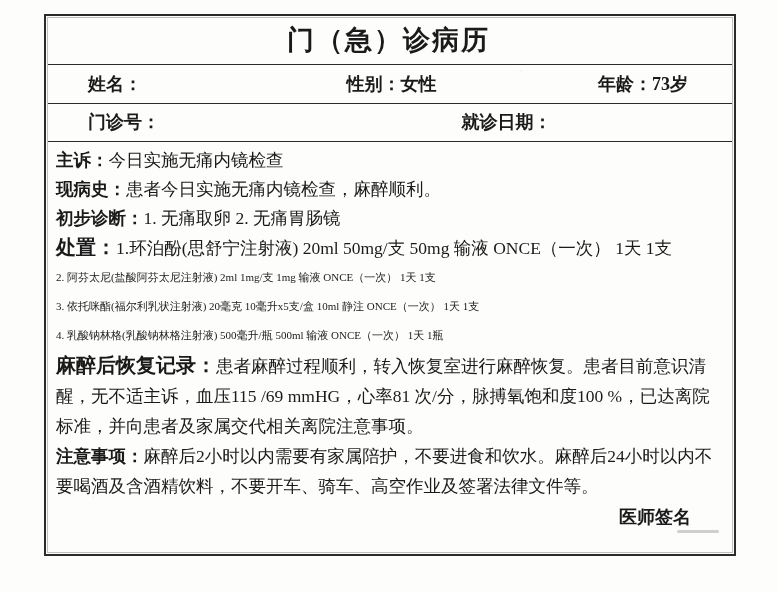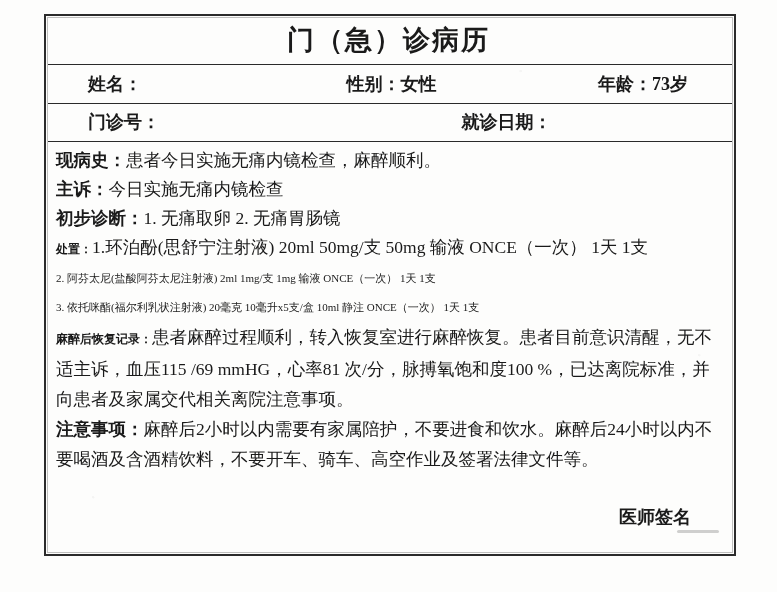--- a/index.html
+++ b/index.html
@@ -108,21 +108,21 @@
   .line {
     font-size: 17.5px;
     line-height: 29px;
     white-space: nowrap;
     font-family: "Liberation Serif", "DejaVu Serif", serif;
   }
   .line .lbl { font-weight: bold; }
   .line.sub  { font-size: 11px; }
 
   .big-lbl {
-    font-size: 12px;
+    font-size: 20px;
     font-weight: bold;
   }
 
   .para {
     font-size: 17.5px;
     line-height: 30px;
     font-family: "Liberation Serif", "DejaVu Serif", serif;
   }
   .para .lbl { font-weight: bold; }
 
@@ -180,36 +180,37 @@
     <span class="fr-cell">
       <span class="lbl">就诊日期：</span><span class="value"></span>
     </span>
   </div>
 
   <div class="hr hr-bottom"></div>
 
   <div class="body">
 
     <div class="line">
+      <span class="lbl">主诉：</span><span>今日实施无痛内镜检查</span>
+    </div>
+
+    <div class="line">
       <span class="lbl">现病史：</span><span>患者今日实施无痛内镜检查，麻醉顺利。</span>
-    </div>
-
-    <div class="line">
-      <span class="lbl">主诉：</span><span>今日实施无痛内镜检查</span>
     </div>
 
     <div class="line">
       <span class="lbl">初步诊断：</span><span>1. 无痛取卵 2. 无痛胃肠镜</span>
     </div>
 
     <div class="line">
       <span class="lbl big-lbl">处置：</span><span class="sub">1.环泊酚(思舒宁注射液) 20ml 50mg/支 50mg 输液 ONCE（一次） 1天 1支</span>
     </div>
     <div class="line sub">2. 阿芬太尼(盐酸阿芬太尼注射液) 2ml 1mg/支 1mg 输液 ONCE（一次） 1天 1支</div>
     <div class="line sub">3. 依托咪酯(福尔利乳状注射液) 20毫克 10毫升x5支/盒 10ml 静注 ONCE（一次） 1天 1支</div>
+    <div class="line sub">4. 乳酸钠林格(乳酸钠林格注射液) 500毫升/瓶 500ml 输液 ONCE（一次） 1天 1瓶</div>
 
     <div class="para blk">
       <span class="lbl big-lbl">麻醉后恢复记录：</span><span>患者麻醉过程顺利，转入恢复室进行麻醉恢复。患者目前意识清醒，无不适主诉，血压115 /69 mmHG，心率81 次/分，脉搏氧饱和度100 %，已达离院标准，并向患者及家属交代相关离院注意事项。</span>
     </div>
 
     <div class="para blk">
       <span class="lbl">注意事项：</span><span>麻醉后2小时以内需要有家属陪护，不要进食和饮水。麻醉后24小时以内不要喝酒及含酒精饮料，不要开车、骑车、高空作业及签署法律文件等。</span>
     </div>
 
   </div>

